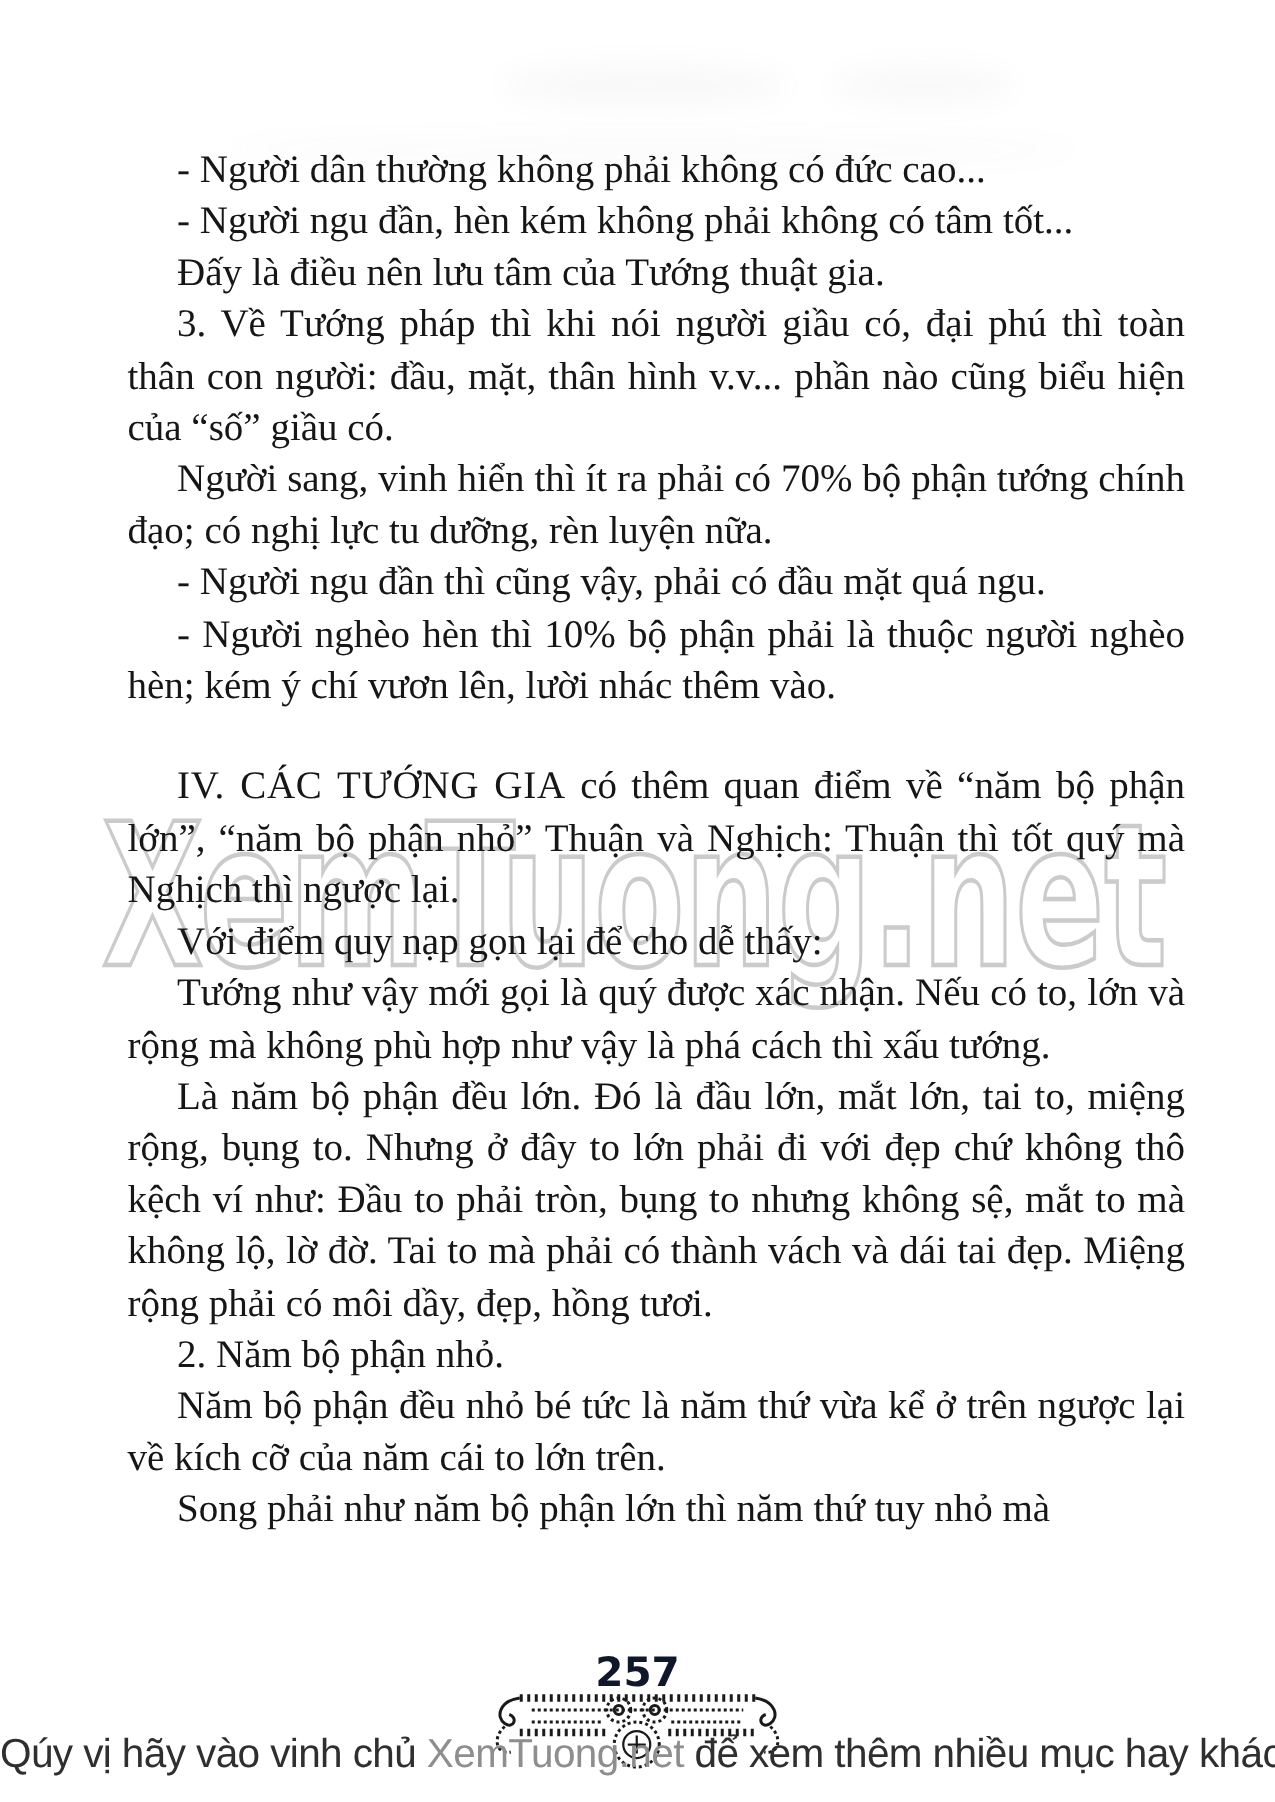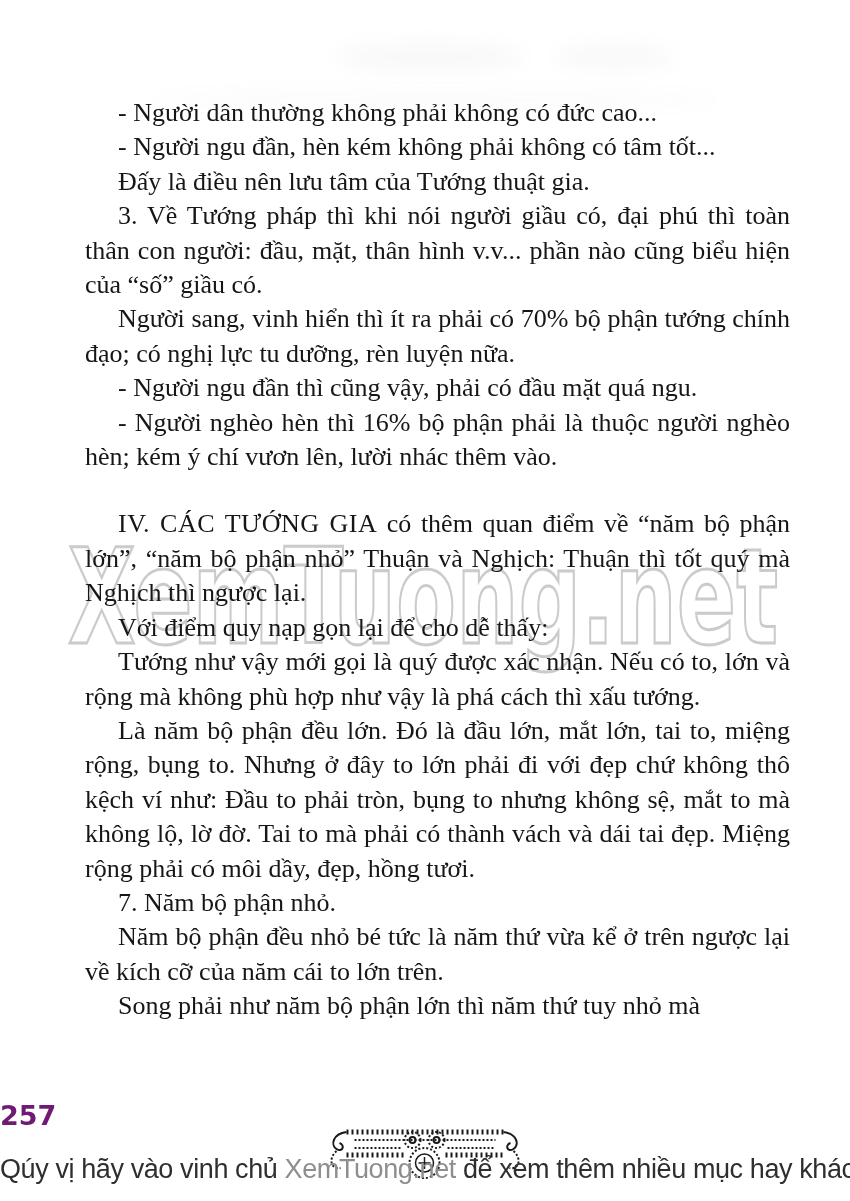--- a/index.html
+++ b/index.html
@@ -27,23 +27,23 @@
     color:#161616;
     font-size:26px;line-height:34.4px;
     text-align:justify;
   }
   .body-text p{margin:0;text-indent:33px;}
   .body-text p.section-start{margin-top:33px;}
   .body-text b{font-weight:normal;letter-spacing:.5px;}
 
   .page-number{
     position:absolute;top:1100px;left:0;width:100%;z-index:2;
-    text-align:left;
+    text-align:center;
     font-family:"DejaVu Sans", sans-serif;
-    font-weight:700;font-size:27px;color:#701a75;
+    font-weight:700;font-size:27px;color:#0f172a;
   }
 
   .ornament{position:absolute;top:1124px;left:50%;transform:translateX(-50%);z-index:1;}
 
   .footer-line{
     position:absolute;top:1154px;left:0;width:100%;z-index:3;
     text-align:center;
     font-family:"Liberation Sans", sans-serif;
     font-size:27px;letter-spacing:-.4px;
     color:#2f2f2f;white-space:nowrap;
@@ -63,26 +63,26 @@
     <text x="8" y="108" font-size="132" font-weight="bold" font-family="DejaVu Sans, sans-serif" textLength="710" lengthAdjust="spacingAndGlyphs" fill="none" stroke="#c6c6c6" stroke-width="3">XemTuong.net</text>
   </svg>
 
   <main class="body-text">
       <p>- Người dân thường không phải không có đức cao...</p>
       <p>- Người ngu đần, hèn kém không phải không có tâm tốt...</p>
       <p>Đấy là điều nên lưu tâm của Tướng thuật gia.</p>
       <p>3. Về Tướng pháp thì khi nói người giầu có, đại phú thì toàn thân con người: đầu, mặt, thân hình v.v... phần nào cũng biểu hiện của “số” giầu có.</p>
       <p>Người sang, vinh hiển thì ít ra phải có 70% bộ phận tướng chính đạo; có nghị lực tu dưỡng, rèn luyện nữa.</p>
       <p>- Người ngu đần thì cũng vậy, phải có đầu mặt quá ngu.</p>
-      <p>- Người nghèo hèn thì 16% bộ phận phải là thuộc người nghèo hèn; kém ý chí vươn lên, lười nhác thêm vào.</p>
+      <p>- Người nghèo hèn thì 10% bộ phận phải là thuộc người nghèo hèn; kém ý chí vươn lên, lười nhác thêm vào.</p>
       <p class="section-start"><b>IV. CÁC TƯỚNG GIA</b> có thêm quan điểm về “năm bộ phận lớn”, “năm bộ phận nhỏ” Thuận và Nghịch: Thuận thì tốt quý mà Nghịch thì ngược lại.</p>
       <p>Với điểm quy nạp gọn lại để cho dễ thấy:</p>
       <p>Tướng như vậy mới gọi là quý được xác nhận. Nếu có to, lớn và rộng mà không phù hợp như vậy là phá cách thì xấu tướng.</p>
       <p>Là năm bộ phận đều lớn. Đó là đầu lớn, mắt lớn, tai to, miệng rộng, bụng to. Nhưng ở đây to lớn phải đi với đẹp chứ không thô kệch ví như: Đầu to phải tròn, bụng to nhưng không sệ, mắt to mà không lộ, lờ đờ. Tai to mà phải có thành vách và dái tai đẹp. Miệng rộng phải có môi dầy, đẹp, hồng tươi.</p>
-      <p>7. Năm bộ phận nhỏ.</p>
+      <p>2. Năm bộ phận nhỏ.</p>
       <p>Năm bộ phận đều nhỏ bé tức là năm thứ vừa kể ở trên ngược lại về kích cỡ của năm cái to lớn trên.</p>
       <p>Song phải như năm bộ phận lớn thì năm thứ tuy nhỏ mà</p>
     </main>
 
   <div class="page-number">257</div>
 
   <svg class="ornament" width="205" height="62" viewBox="0 0 205 62" aria-hidden="true">
     <g fill="none" stroke="#1a1a1a">
       <path d="M24 8 H181" stroke-width="5" stroke-dasharray="2 3"></path>
       <path d="M32 16 H173" stroke-width="2" stroke-dasharray="2 2"></path>

